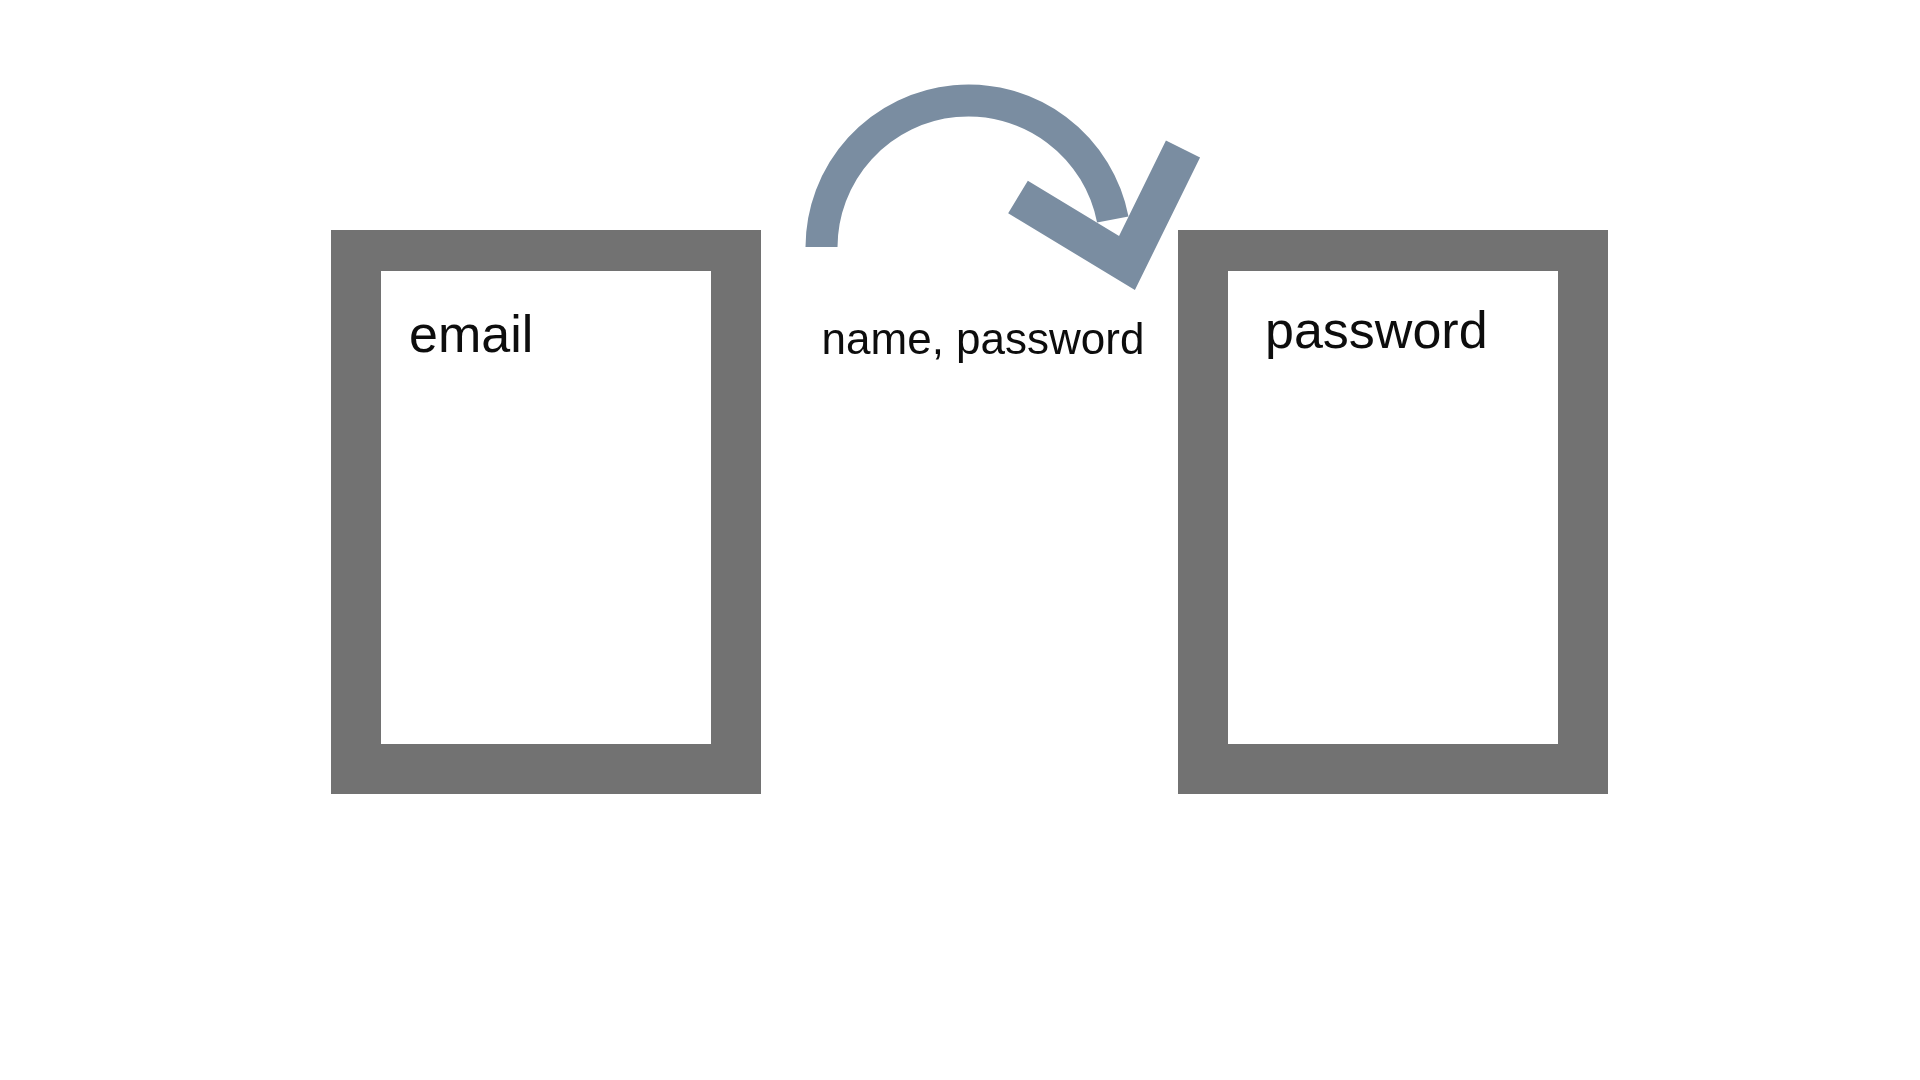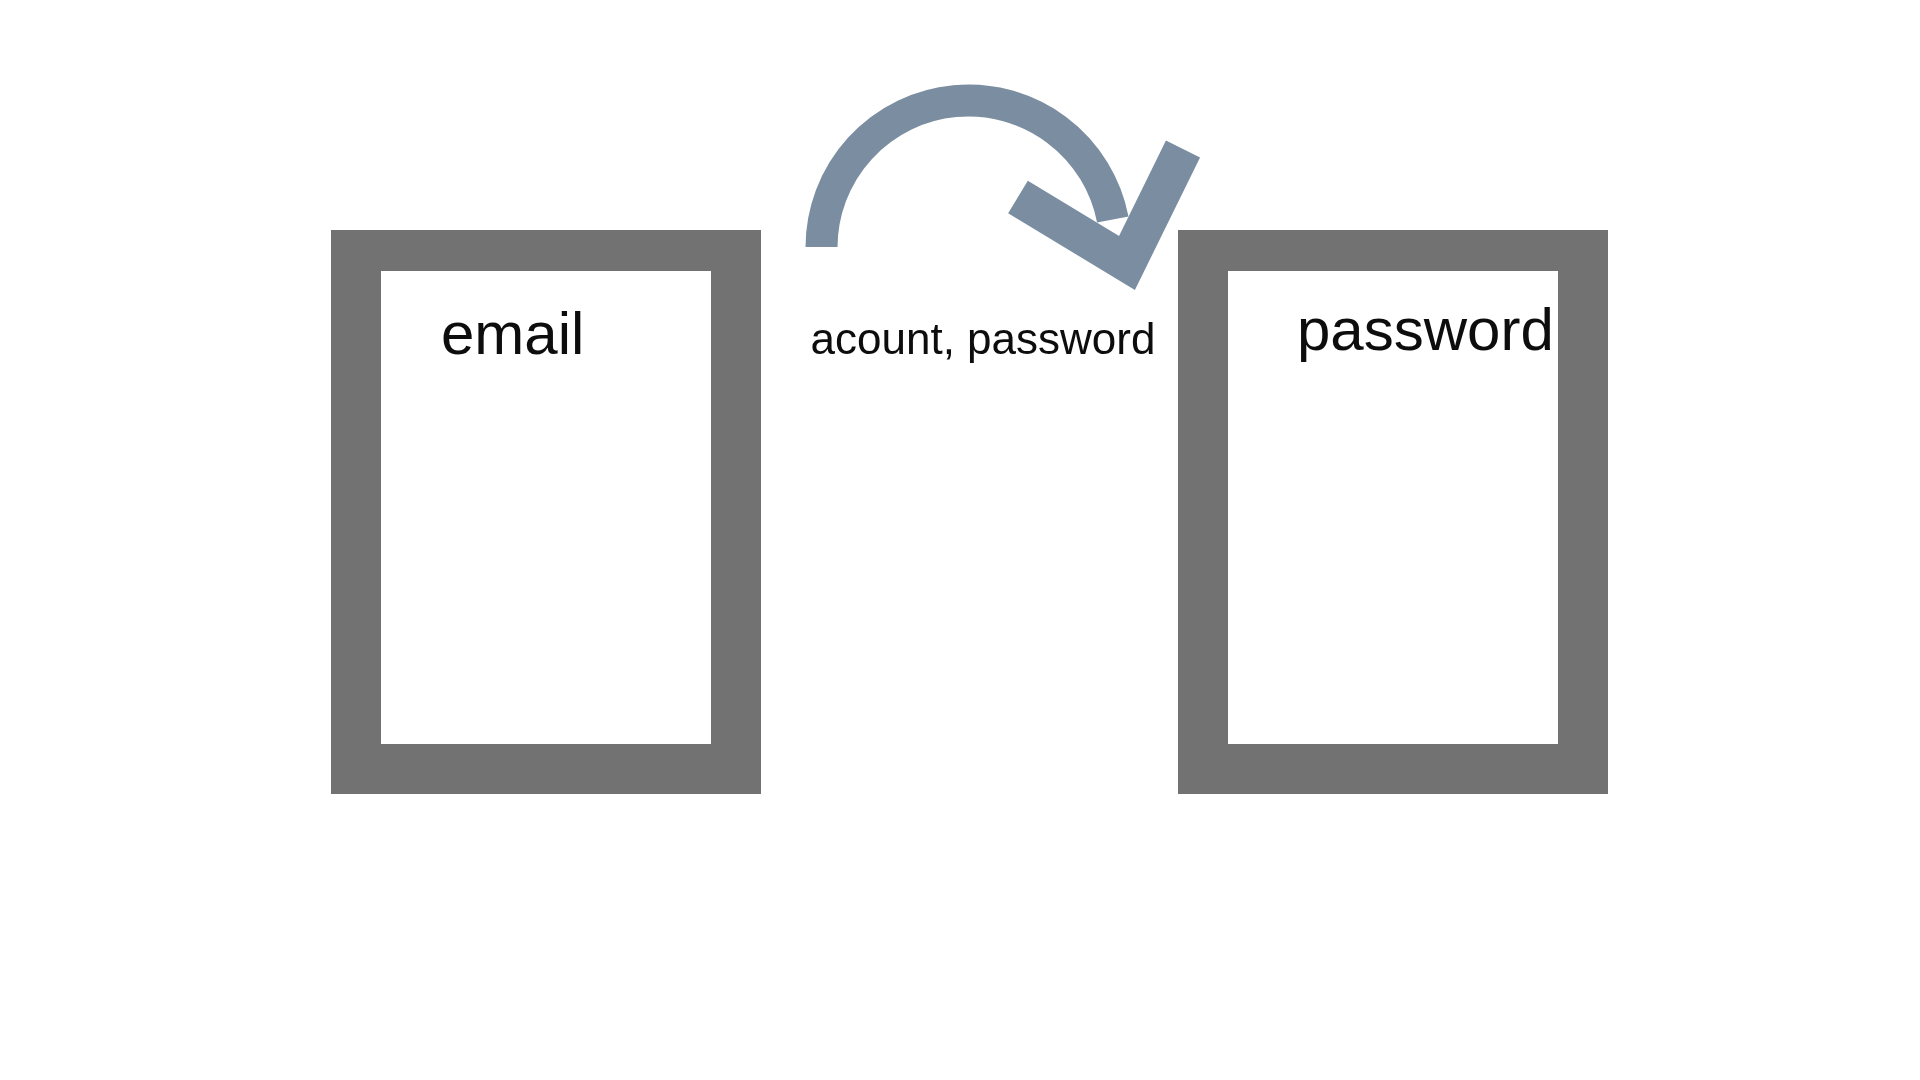--- a/index.html
+++ b/index.html
@@ -31,23 +31,22 @@
     height: 564px;
     box-sizing: border-box;
     background: #ffffff;
     border-style: solid;
     border-color: #727272;
     border-width: 41px 50px 50px 50px;
   }
   .frame-box.left  { left: 331px; }
   .frame-box.right { left: 1178px; }
   .box-text {
-    font-size: 60px;
+    font-size: 52px;
     white-space: nowrap;
-    margin-left: 32px;
   }
   .frame-box.left .box-text {
     padding: 40px 0 0 28px;
     line-height: 46px;
   }
   .frame-box.right .box-text {
     padding: 33px 0 0 37px;
     line-height: 52px;
   }
   .arrow-label {
@@ -77,16 +76,16 @@
     </div>
   </div>
 
   <div class="frame-box right">
     <div class="box-text">
       <div>password</div>
     </div>
   </div>
 
   <div class="arrow-label">
-    <div>acount, password</div>
+    <div>name, password</div>
   </div>
 
 </div>
 
 </body></html>

